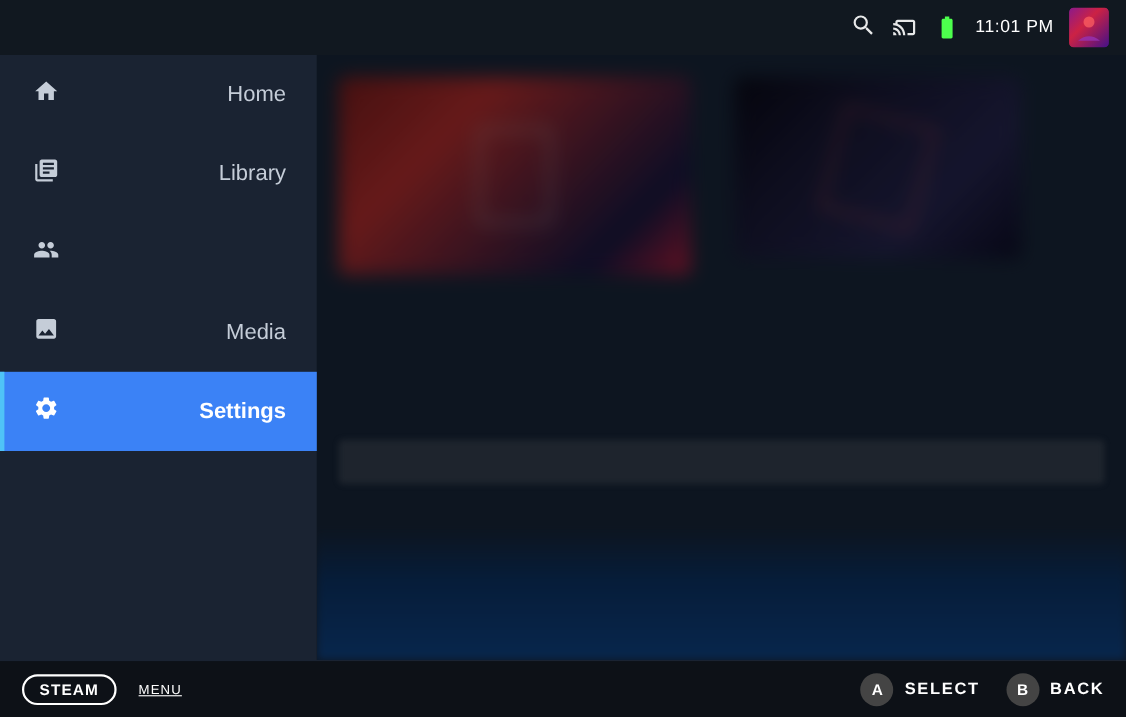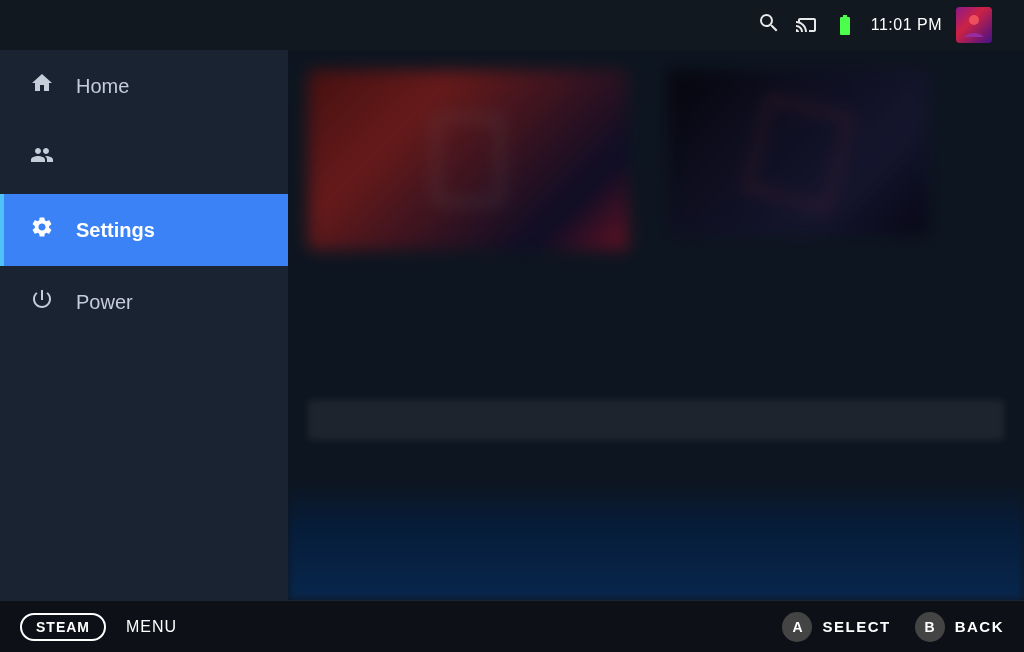--- a/index.html
+++ b/index.html
@@ -17,21 +17,21 @@
     .top-bar {
       position: absolute;
       top: 0;
       left: 0;
       right: 0;
       height: 50px;
       background: #111820;
       display: flex;
       align-items: center;
       justify-content: flex-end;
-      padding: 0 32px;
+      padding: 0 16px;
       gap: 14px;
       z-index: 10;
     }
 
     .top-bar-icon {
       color: #ffffff;
       font-size: 18px;
       opacity: 0.9;
     }
 
@@ -78,20 +78,21 @@
       align-items: center;
       gap: 20px;
       padding: 0 28px;
       height: 72px;
       cursor: pointer;
       color: #c5cdd8;
       font-size: 22px;
       font-weight: 400;
       transition: background 0.15s;
       position: relative;
+      justify-content: space-between;
     }
 
     .nav-item.active {
       background: #3b82f6;
       color: #ffffff;
       font-weight: 600;
     }
 
     .nav-item.active::before {
       content: '';
@@ -224,23 +225,24 @@
       color: #ffffff;
       font-size: 14px;
       font-weight: 700;
       padding: 4px 14px;
       letter-spacing: 1px;
       cursor: pointer;
     }
 
     .menu-label {
       color: #ffffff;
-      font-size: 16px;
+      font-size: 12px;
       font-weight: 500;
       letter-spacing: 1px;
+      text-decoration: underline;
     }
 
     .bottom-actions {
       margin-left: auto;
       display: flex;
       align-items: center;
       gap: 24px;
     }
 
     .action-btn {
@@ -320,49 +322,57 @@
 
   <div class="nav-item">
     <span class="nav-icon">
       <svg class="icon-svg" viewBox="0 0 24 24">
           <path d="M10 20v-6h4v6h5v-8h3L12 3 2 12h3v8z"></path>
         </svg>
     </span>
     <span class="nav-label">Home</span>
   </div>
 
+  <div class="nav-item">
+    <span class="nav-icon">
+      <svg class="icon-svg" viewBox="0 0 24 24">
+          <path d="M4 6H2v14c0 1.1.9 2 2 2h14v-2H4V6zm16-4H8c-1.1 0-2 .9-2 2v12c0 1.1.9 2 2 2h12c1.1 0 2-.9 2-2V4c0-1.1-.9-2-2-2zm-1 9H9V9h10v2zm-4 4H9v-2h6v2zm4-8H9V5h10v2z"></path>
+        </svg>
+    </span>
+    <span class="nav-label">Library</span>
+  </div>
 
 
   <div class="nav-item">
     <span class="nav-icon">
       <svg class="icon-svg" viewBox="0 0 24 24">
           <path d="M16 11c1.66 0 2.99-1.34 2.99-3S17.66 5 16 5c-1.66 0-3 1.34-3 3s1.34 3 3 3zm-8 0c1.66 0 2.99-1.34 2.99-3S9.66 5 8 5C6.34 5 5 6.34 5 8s1.34 3 3 3zm0 2c-2.33 0-7 1.17-7 3.5V19h14v-2.5c0-2.33-4.67-3.5-7-3.5zm8 0c-.29 0-.62.02-.97.05 1.16.84 1.97 1.97 1.97 3.45V19h6v-2.5c0-2.33-4.67-3.5-7-3.5z"></path>
         </svg>
     </span>
   </div>
 
+  <div class="nav-item">
+    <span class="nav-icon">
+      <svg class="icon-svg" viewBox="0 0 24 24">
+          <path d="M21 19V5c0-1.1-.9-2-2-2H5c-1.1 0-2 .9-2 2v14c0 1.1.9 2 2 2h14c1.1 0 2-.9 2-2zM8.5 13.5l2.5 3.01L14.5 12l4.5 6H5l3.5-4.5z"></path>
+        </svg>
+    </span>
+    <span class="nav-label">Media</span>
+  </div>
 
 
   <div class="nav-item active">
     <span class="nav-icon">
       <svg class="icon-svg" viewBox="0 0 24 24">
           <path d="M19.14,12.94c0.04-0.3,0.06-0.61,0.06-0.94c0-0.32-0.02-0.64-0.07-0.94l2.03-1.58c0.18-0.14,0.23-0.41,0.12-0.61 l-1.92-3.32c-0.12-0.22-0.37-0.29-0.59-0.22l-2.39,0.96c-0.5-0.38-1.03-0.7-1.62-0.94L14.4,2.81c-0.04-0.24-0.24-0.41-0.48-0.41 h-3.84c-0.24,0-0.43,0.17-0.47,0.41L9.25,5.35C8.66,5.59,8.12,5.92,7.63,6.29L5.24,5.33c-0.22-0.08-0.47,0-0.59,0.22L2.74,8.87 C2.62,9.08,2.66,9.34,2.86,9.48l2.03,1.58C4.84,11.36,4.8,11.69,4.8,12s0.02,0.64,0.07,0.94l-2.03,1.58 c-0.18,0.14-0.23,0.41-0.12,0.61l1.92,3.32c0.12,0.22,0.37,0.29,0.59,0.22l2.39-0.96c0.5,0.38,1.03,0.7,1.62,0.94l0.36,2.54 c0.05,0.24,0.24,0.41,0.48,0.41h3.84c0.24,0,0.44-0.17,0.47-0.41l0.36-2.54c0.59-0.24,1.13-0.56,1.62-0.94l2.39,0.96 c0.22,0.08,0.47,0,0.59-0.22l1.92-3.32c0.12-0.22,0.07-0.47-0.12-0.61L19.14,12.94z M12,15.6c-1.98,0-3.6-1.62-3.6-3.6 s1.62-3.6,3.6-3.6s3.6,1.62,3.6,3.6S13.98,15.6,12,15.6z"></path>
         </svg>
     </span>
     <span class="nav-label">Settings</span>
   </div>
 
-  <div class="nav-item">
-    <span class="nav-icon">
-      <svg class="icon-svg" viewBox="0 0 24 24">
-          <path d="M13 3h-2v10h2V3zm4.83 2.17l-1.42 1.42C17.99 7.86 19 9.81 19 12c0 3.87-3.13 7-7 7s-7-3.13-7-7c0-2.19 1.01-4.14 2.58-5.42L6.17 5.17C4.23 6.82 3 9.26 3 12c0 4.97 4.03 9 9 9s9-4.03 9-9c0-2.74-1.23-5.18-3.17-6.83z"></path>
-        </svg>
-    </span>
-    <span class="nav-label">Power</span>
-  </div>
 
 </nav>
 
 <div class="main-content">
   <div class="blurred-content">
     <div class="game-card card-1">
       <div class="card-shape"></div>
     </div>
     <div class="game-card card-2">
       <div class="card-shape"></div>

